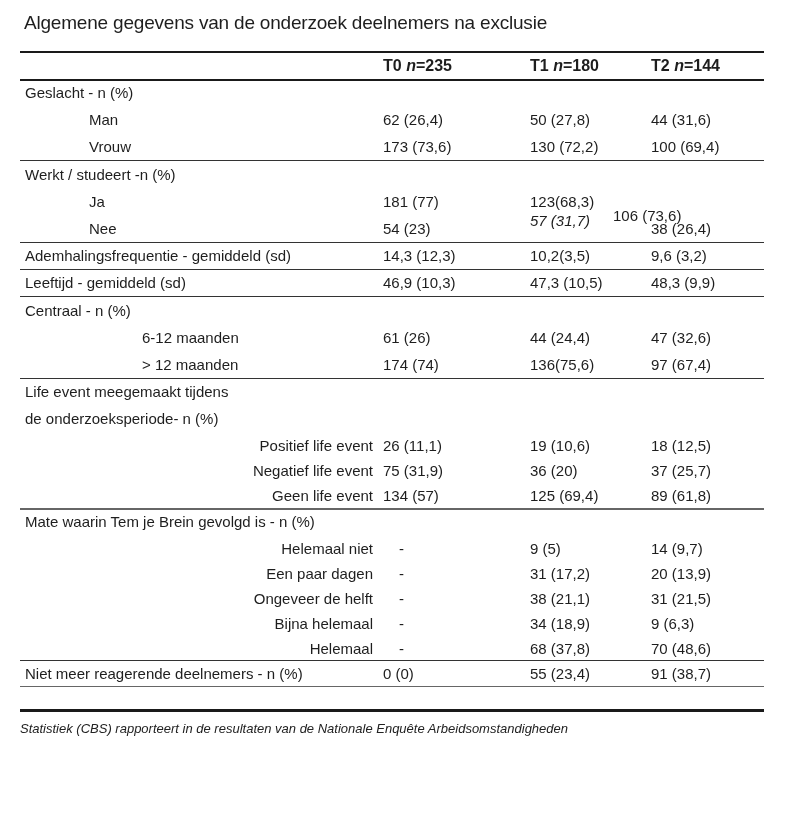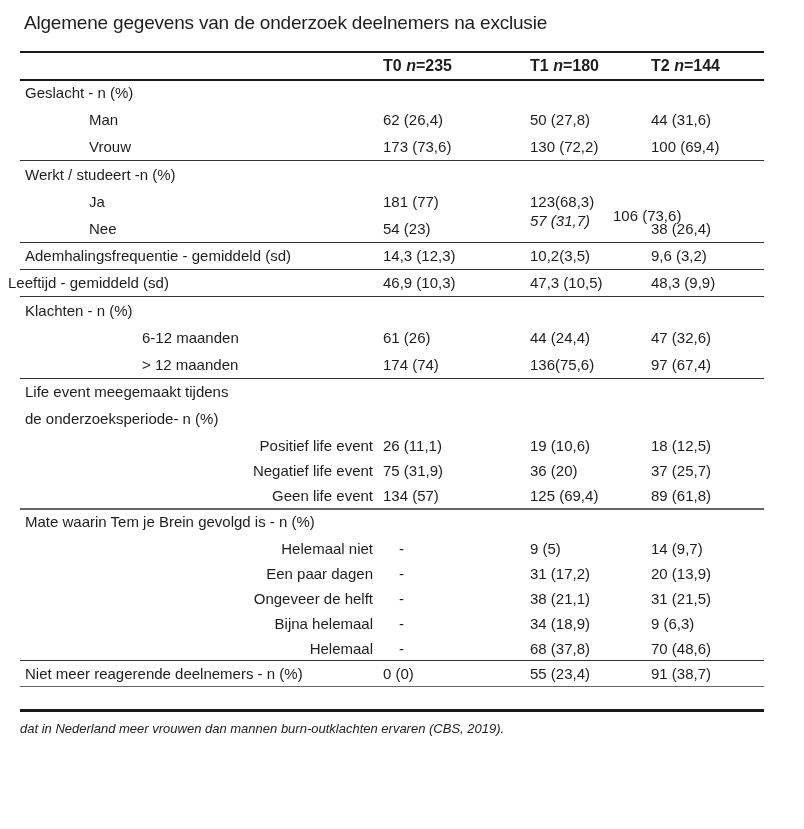--- a/index.html
+++ b/index.html
@@ -71,28 +71,28 @@
 
 <div>
   <div class="cell" style="left:25px; top:247px;">Ademhalingsfrequentie - gemiddeld (sd)</div>
   <div class="cell" style="left:383px; top:247px;">14,3 (12,3)</div>
   <div class="cell" style="left:530px; top:247px;">10,2(3,5)</div>
   <div class="cell" style="left:651px; top:247px;">9,6 (3,2)</div>
 </div>
 <div class="rule" style="top:269px;"></div>
 
 <div>
-  <div class="cell" style="left:8px; top:274px;">Leeftijd - gemiddeld (sd)</div>
+  <div class="cell" style="left:25px; top:274px;">Leeftijd - gemiddeld (sd)</div>
   <div class="cell" style="left:383px; top:274px;">46,9 (10,3)</div>
   <div class="cell" style="left:530px; top:274px;">47,3 (10,5)</div>
   <div class="cell" style="left:651px; top:274px;">48,3 (9,9)</div>
 </div>
 <div class="rule" style="top:296px;"></div>
 
-<div class="cell" style="left:25px; top:302px;">Klachten - n (%)</div>
+<div class="cell" style="left:25px; top:302px;">Centraal - n (%)</div>
 <div>
   <div class="cell" style="left:142px; top:329px;">6-12 maanden</div>
   <div class="cell" style="left:383px; top:329px;">61 (26)</div>
   <div class="cell" style="left:530px; top:329px;">44 (24,4)</div>
   <div class="cell" style="left:651px; top:329px;">47 (32,6)</div>
 </div>
 <div>
   <div class="cell" style="left:142px; top:356px;">&gt; 12 maanden</div>
   <div class="cell" style="left:383px; top:356px;">174 (74)</div>
   <div class="cell" style="left:530px; top:356px;">136(75,6)</div>
@@ -158,14 +158,14 @@
 <div>
   <div class="cell" style="left:25px; top:665px;">Niet meer reagerende deelnemers - n (%)</div>
   <div class="cell" style="left:383px; top:665px;">0 (0)</div>
   <div class="cell" style="left:530px; top:665px;">55 (23,4)</div>
   <div class="cell" style="left:651px; top:665px;">91 (38,7)</div>
 </div>
 <div class="rule-grey" style="top:686px; height:1px;"></div>
 <div class="rule-thick" style="top:709px; height:3px;"></div>
 
 <div class="caption">
-  <span class="capline">dat in Nederland meer vrouwen dan mannen burn-outklachten ervaren (CBS, 2019).</span>
+  <span class="capline">Statistiek (CBS) rapporteert in de resultaten van de Nationale Enquête Arbeidsomstandigheden</span>
 </div>
 
 </body></html>

